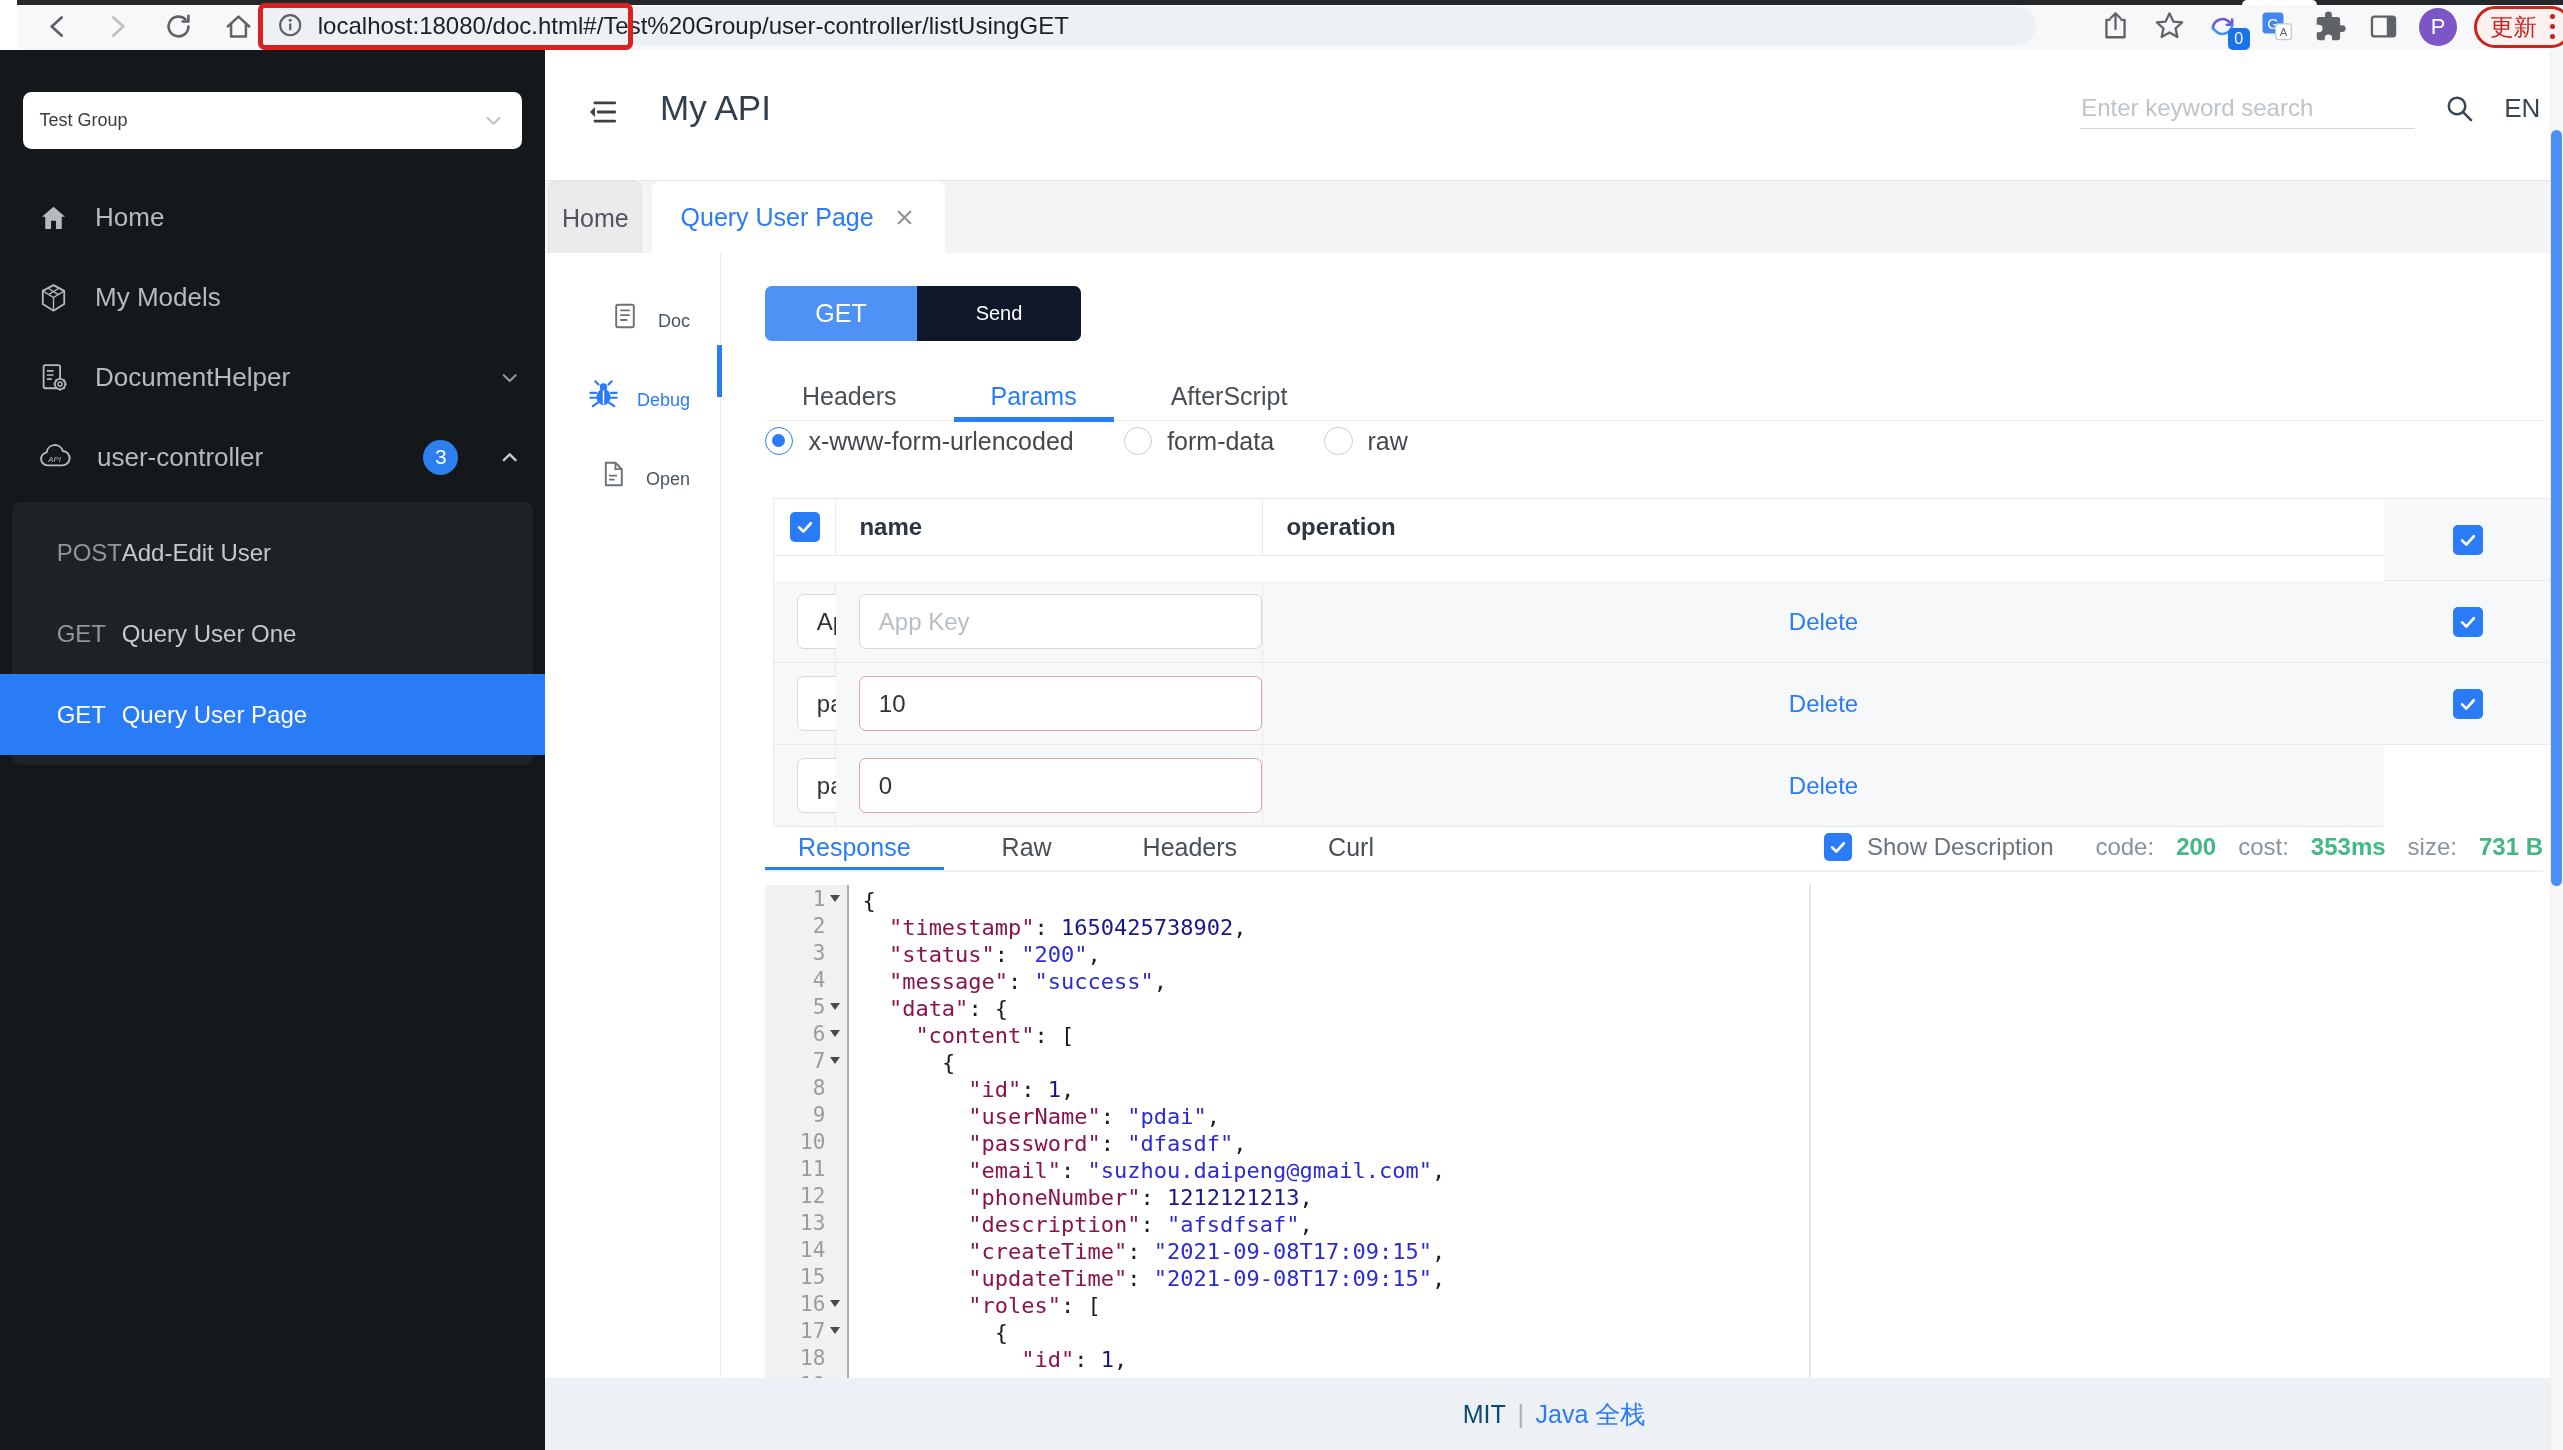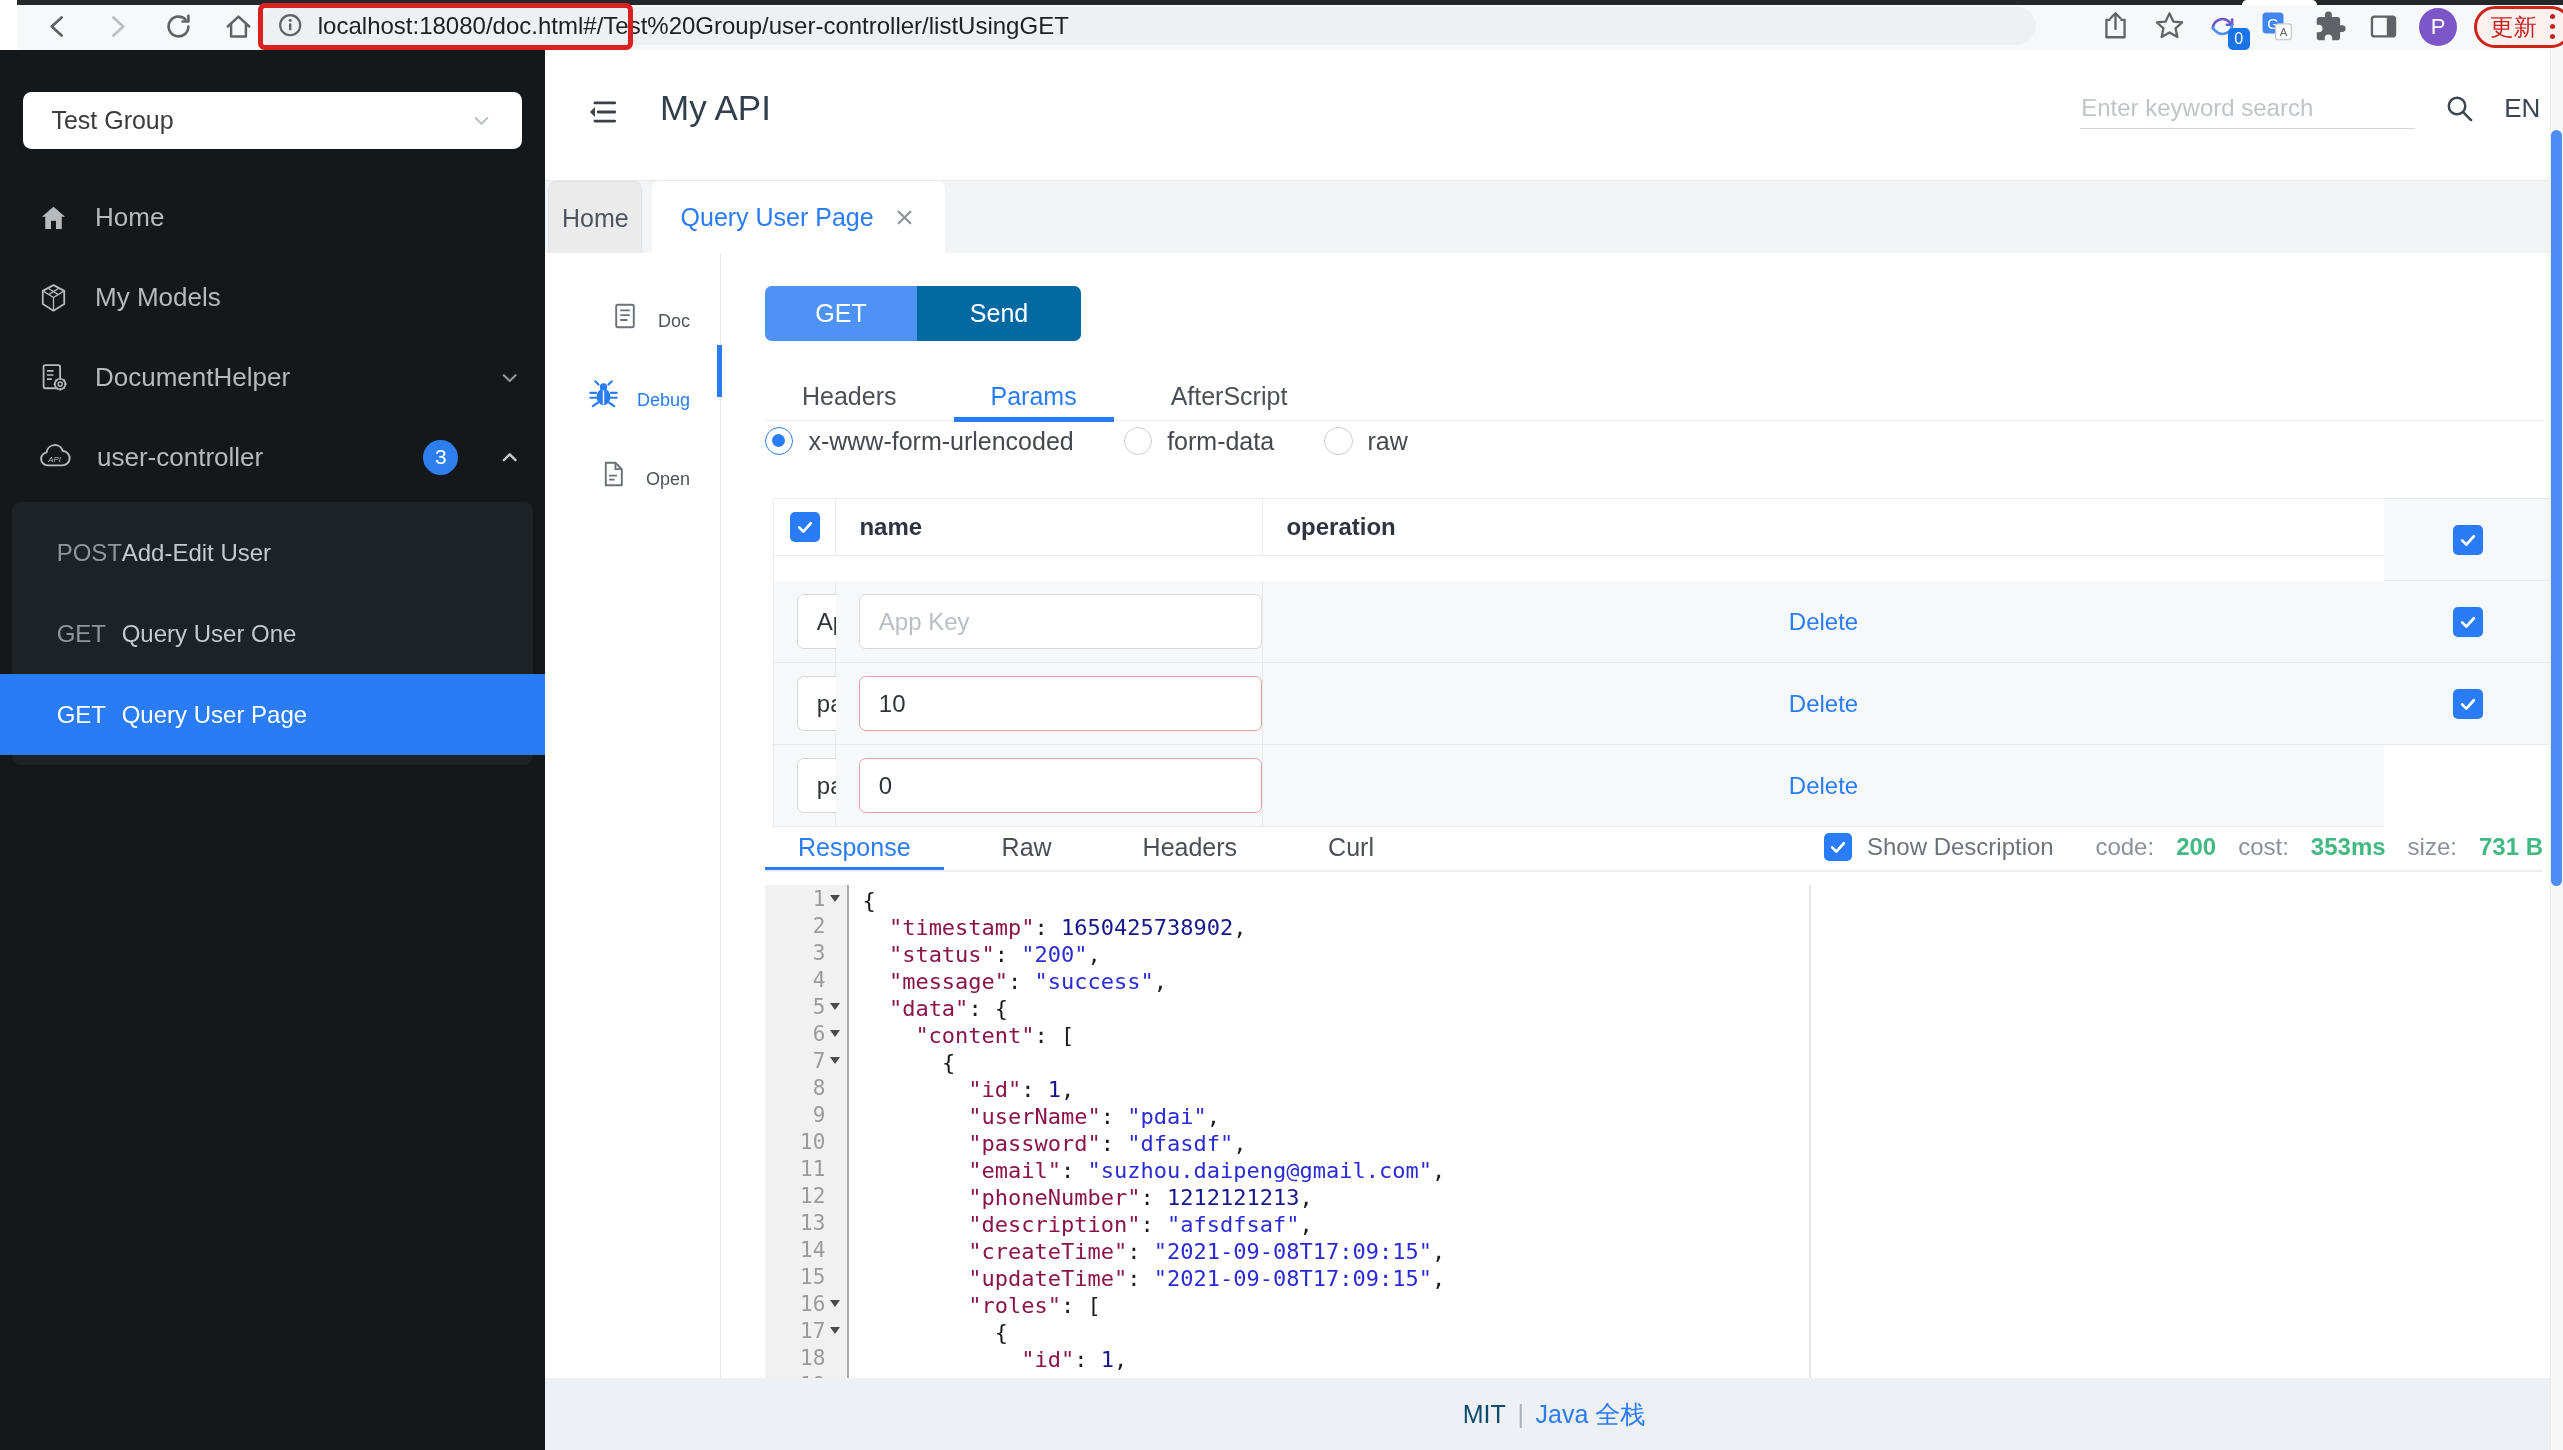--- a/index.html
+++ b/index.html
@@ -27,21 +27,21 @@
   .update-pill{display:flex;align-items:center;gap:13.4px;border:3.3px solid #cc2318;background:#fdf1ef;
     color:#c5221f;border-radius:23.4px;padding:4.2px 13.4px;font-size:23.4px;height:42px}
   .vdots{width:5px;height:5px;border-radius:2.5px;background:#c5221f;box-shadow:0 -10px 0 #c5221f,0 10px 0 #c5221f}
 
   
   #app{position:absolute;top:50px;left:0;width:2563px;height:1400px}
 
   
   .sidebar{position:absolute;left:0;top:0;width:545px;height:100%;background:#15181b}
   .group-select{margin:42px 23.4px 0;height:57px;background:#fff;border-radius:8.4px;display:flex;
-    align-items:center;padding:0 28px;font-size:25px;color:#3c3c3c}
+    align-items:center;padding:0 16px;font-size:18px;color:#3c3c3c}
   .group-select .grow,.nav-item .grow{flex:1}
   #nav{margin-top:28.4px}
   .nav-item{height:80px;display:flex;align-items:center;padding:0 23.4px 0 37px;color:#b4babe;
     font-size:26px;gap:25px;cursor:default}
   .badge{min-width:35px;height:35px;border-radius:17.6px;background:#2d7ff0;color:#fff;font-size:21px;
     display:flex;align-items:center;justify-content:center;margin-right:15px}
   .ep-panel{margin:5px 11.7px 0;background:#1d2227;border-radius:8.4px;padding:10px 0}
   .ep{height:81px;display:flex;align-items:center;font-size:24px}
   .ep .m{width:110px;padding-left:45px;color:#8f969c;flex:none}
   .ep .nm{color:#c3c9cf}
@@ -75,21 +75,21 @@
   .rail-ind{position:absolute;right:-1.7px;top:92px;width:5px;height:52px;background:#2a7bf6}
 
   .debug{position:absolute;left:177px;top:0;right:0;bottom:0}
   .dblock{position:absolute;left:43px;width:1778px}
 
   .req-row{top:33px;height:55px;display:flex}
   .method-btn{width:152px;background:#4d92f4;color:#fff;font-size:25px;border-radius:6.7px 0 0 6.7px;
     display:flex;align-items:center;justify-content:center}
   .url-input{flex:1;border:0.8px solid #d9d9d9;background:#fff;font-size:24px;color:#333;
     padding:0 22px;outline:none}
-  .send-btn{width:164px;background:#0369a1;color:#fff;font-size:25px;border:none;
+  .send-btn{width:164px;background:#0f172a;color:#fff;font-size:20px;border:none;
     border-radius:0 6.7px 6.7px 0;display:flex;align-items:center;justify-content:center}
 
   .req-tabs{top:119px;height:49px;border-bottom:1.7px solid #efefef;display:flex}
   .rtab{padding:0 37px;display:flex;align-items:center;font-size:25px;color:#4a4f57;
     position:relative;margin-right:20px}
   .rtab.active{color:#2a7bf6}
   .rtab.active::after{content:"";position:absolute;left:0;right:0;bottom:-1.7px;height:5px;background:#2a7bf6}
 
   .radio-row{top:184px;height:40px;display:flex;gap:50px;align-items:center}
   .radio-opt{display:flex;align-items:center;font-size:25px;color:#45494f}

